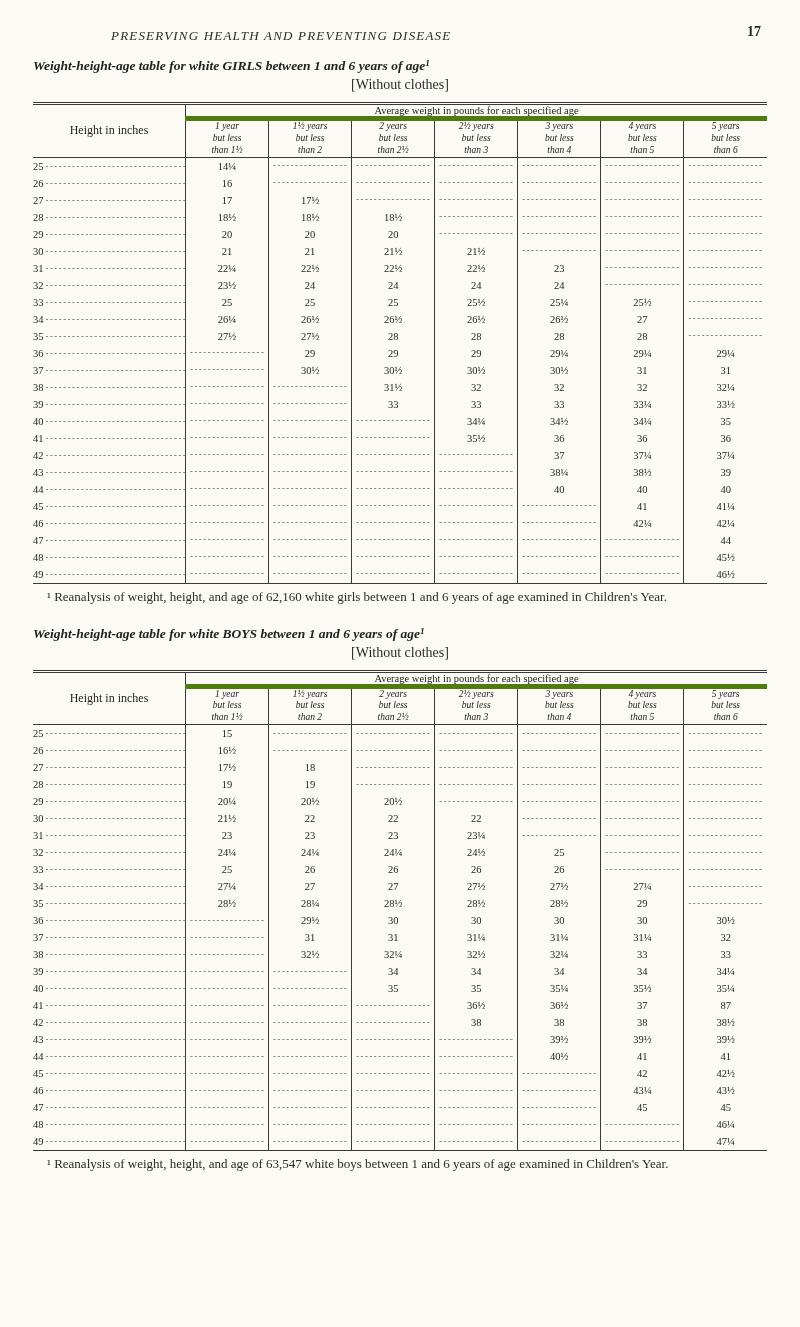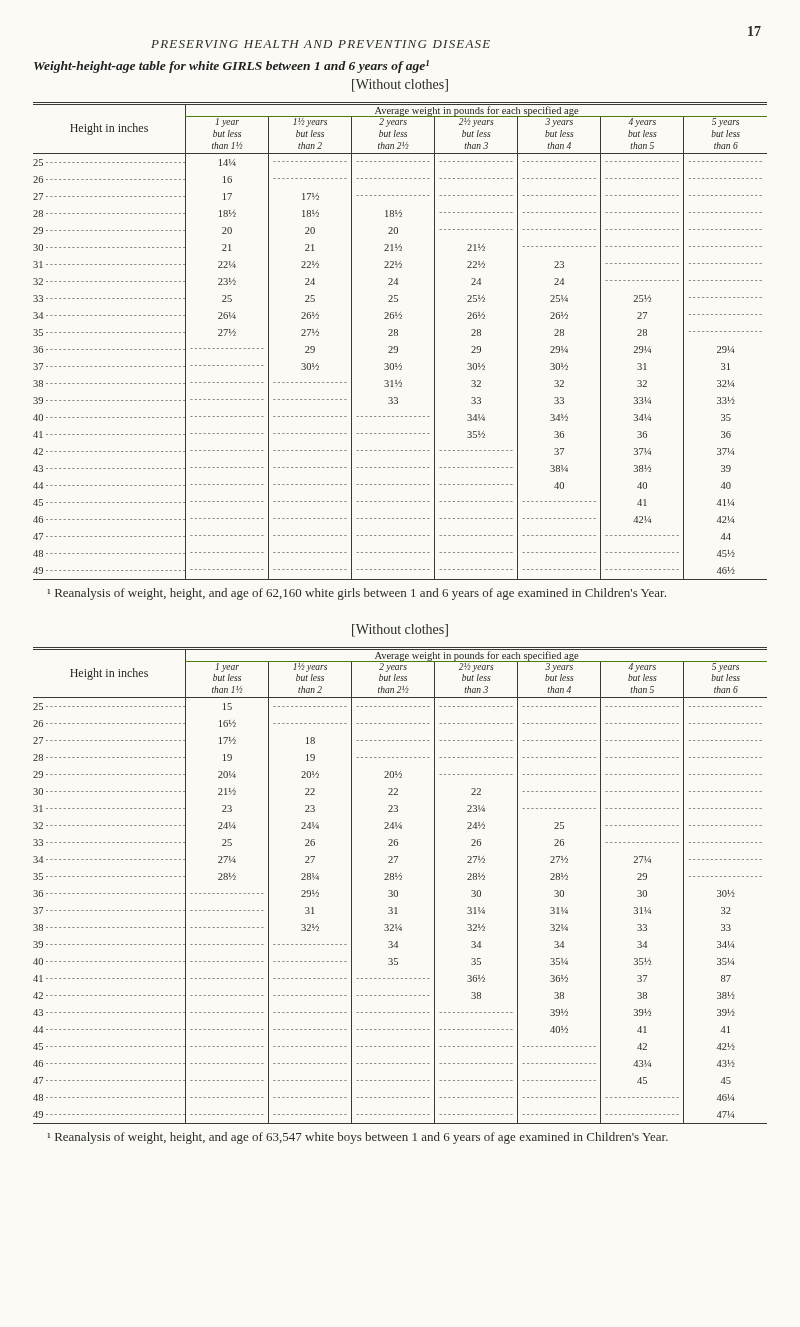--- a/index.html
+++ b/index.html
@@ -21,27 +21,26 @@
   }
   
   .running-head {
     position: relative;
     height: 24px;
     margin-bottom: 6px;
   }
   .rh-title {
     position: absolute;
     left: 78px;
-    top: 12px;
+    top: 4px;
     font-style: italic;
     font-size: 13px;
     letter-spacing: 1.2px;
     color: #2b2b2b;
     white-space: nowrap;
-    margin-left: 40px;
   }
   .rh-folio {
     position: absolute;
     right: 6px;
     top: 0;
     font-size: 14px;
     font-weight: bold;
     color: #2b2b2b;
   }
   
@@ -73,21 +72,21 @@
   }
   th.stub-head {
     width: 152px;
     text-align: center;
     vertical-align: middle;
     font-size: 12px;
     border-bottom: 1px solid #3a3a3a;
   }
   th.spanner {
     border-left: 1px solid #3a3a3a;
-    border-bottom: 1px solid #4d7c0f;
+    border-bottom: 5px solid #4d7c0f;
     text-align: center;
     font-size: 10.5px;
     padding: 4px 0 3px 0;
     color: #222;
     margin-top: 44px;
   }
   th.col-head {
     border-left: 1px solid #3a3a3a;
     border-bottom: 1px solid #3a3a3a;
     text-align: center;
@@ -737,20 +736,21 @@
               <span class="cell-leaders">------------------------------</span>
             </td>
             <td class="data">46½</td>
           </tr>
         </tbody>
     </table>
     <div class="footnote">¹ Reanalysis of weight, height, and age of 62,160 white girls between 1 and 6 years of age examined in Children's Year.</div>
   </section>
 
   <section class="table-section">
+    <h2 class="tbl-title">Weight-height-age table for white BOYS between 1 and 6 years of age¹</h2>
     <div class="tbl-subtitle">[Without clothes]</div>
     <table class="wht">
       <thead>
         <tr>
           <th class="stub-head" rowspan="2">Height in inches</th>
           <th class="spanner" colspan="7">Average weight in pounds for each specified age</th>
         </tr>
         <tr>
           <th class="col-head">1 year
 but less

